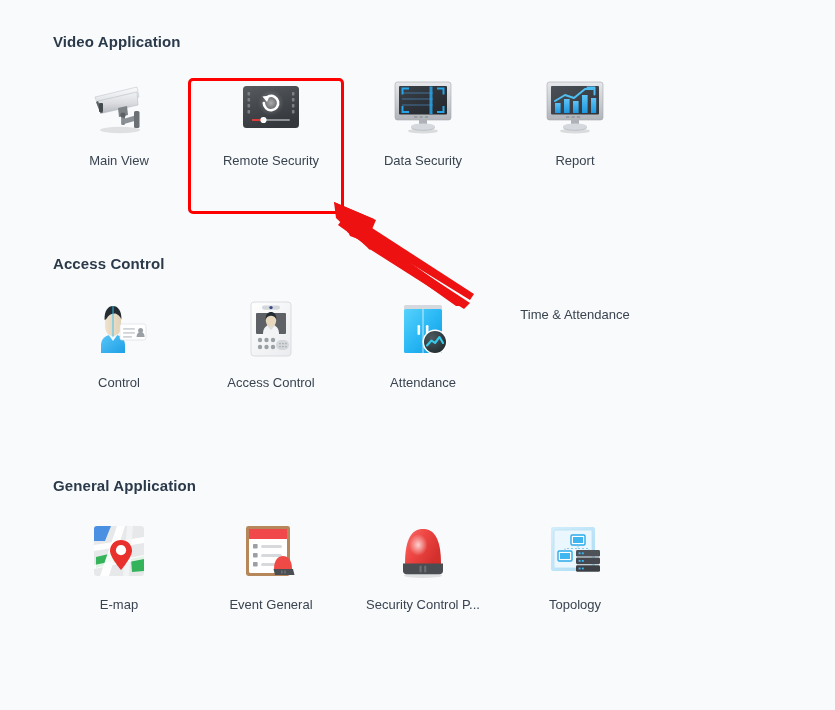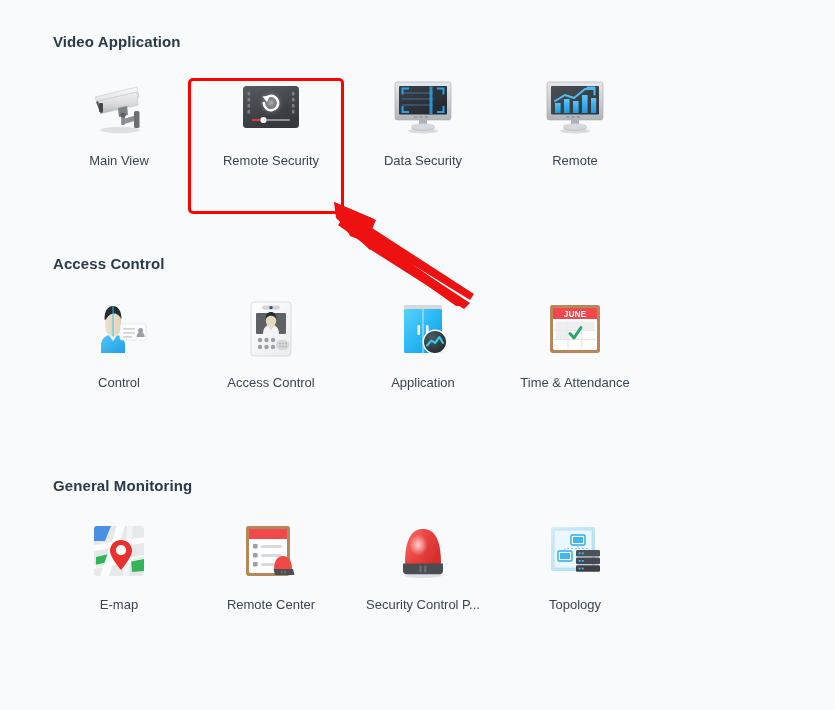--- a/index.html
+++ b/index.html
@@ -249,21 +249,21 @@
             <g fill="#8f9499">
               <rect x="23" y="41.3" width="3.4" height="1.5" rx="0.6"></rect>
               <rect x="28.4" y="41.3" width="3.4" height="1.5" rx="0.6"></rect>
               <rect x="33.8" y="41.3" width="3.4" height="1.5" rx="0.6"></rect>
             </g>
             <rect x="28" y="45" width="8" height="6" fill="#aeb2b7"></rect>
             <ellipse cx="32" cy="52.5" rx="12" ry="3.4" fill="#c3c7cc"></ellipse>
             <ellipse cx="32" cy="51.6" rx="12" ry="3.2" fill="#d5d8dc"></ellipse>
           </svg>
         </div>
-        <div class="tile-label">Remote</div>
+        <div class="tile-label">Report</div>
       </div>
 
     </div>
   </div>
 
   <div class="section" style="top:255px;">
     <div class="section-title">Access Control</div>
     <div class="tiles">
 
       <div class="tile">
@@ -359,53 +359,32 @@
             <rect x="13" y="8" width="38" height="5" rx="1.6" fill="#d5d9dd"></rect>
             <rect x="13" y="12" width="38" height="44" rx="1.6" fill="url(#mnDoor)"></rect>
             <rect x="31.2" y="12" width="1.6" height="44" fill="#ffffff" opacity="0.45"></rect>
             <rect x="26.5" y="28" width="2.6" height="10" rx="1.3" fill="#ffffff" opacity="0.95"></rect>
             <rect x="34.9" y="28" width="2.6" height="10" rx="1.3" fill="#ffffff" opacity="0.95"></rect>
             <circle cx="44" cy="45" r="12.5" fill="#ffffff"></circle>
             <circle cx="44" cy="45" r="11" fill="url(#mnLens)"></circle>
             <path d="M36 48.5 L40.5 43.5 L44 46 L48.5 40 L52 46" fill="none" stroke="#37c8e8" stroke-width="2.1" stroke-linejoin="round" stroke-linecap="round"></path>
           </svg>
         </div>
-        <div class="tile-label">Application</div>
-      </div>
-
-      <div class="tile">
-        <div class="tile-icon">
-          <svg viewBox="0 0 64 64" width="64" height="64">
-            <rect x="7" y="8" width="50" height="48" rx="2.4" fill="#b5875a"></rect>
-            <rect x="10" y="11" width="44" height="42" rx="1.4" fill="#ffffff"></rect>
-            <rect x="10" y="11" width="44" height="11" fill="#f1484c"></rect>
-            <text x="32" y="20" text-anchor="middle" font-family="'Liberation Sans', sans-serif" font-size="8.4" font-weight="bold" fill="#ffffff">JUNE</text>
-            <g fill="#eceef0">
-              <rect x="12.5" y="24.5" width="12" height="8"></rect>
-              <rect x="26" y="24.5" width="12" height="8"></rect>
-              <rect x="39.5" y="24.5" width="12" height="8"></rect>
-              <rect x="12.5" y="34" width="12" height="8"></rect>
-            </g>
-            <g stroke="#dcdfe2" stroke-width="0.9">
-              <line x1="25" y1="24" x2="25" y2="52"></line>
-              <line x1="38.8" y1="24" x2="38.8" y2="52"></line>
-              <line x1="11" y1="33.2" x2="53" y2="33.2"></line>
-              <line x1="11" y1="42.6" x2="53" y2="42.6"></line>
-            </g>
-            <path d="M27 36.5 L31 41 L38 30.5" fill="none" stroke="#2aa86a" stroke-width="3" stroke-linecap="round" stroke-linejoin="round"></path>
-          </svg>
-        </div>
+        <div class="tile-label">Attendance</div>
+      </div>
+
+      <div class="tile">
         <div class="tile-label">Time &amp; Attendance</div>
       </div>
 
     </div>
   </div>
 
   <div class="section" style="top:477px;">
-    <div class="section-title">General Monitoring</div>
+    <div class="section-title">General Application</div>
     <div class="tiles">
 
       <div class="tile">
         <div class="tile-icon">
           <svg viewBox="0 0 64 64" width="64" height="64">
             <defs>
               <clipPath id="mapClip">
                   <rect x="7" y="7" width="50" height="50" rx="3"></rect>
                 </clipPath>
             </defs>
@@ -446,21 +425,21 @@
               <rect x="22" y="44" width="21" height="3" rx="1.5"></rect>
             </g>
             <g transform="translate(44,44)">
               <path d="M -9 6 C -9 -3 -5 -7 0 -7 C 5 -7 9 -3 9 6 Z" fill="#f04a46"></path>
               <path d="M -9.5 6 L 10 6 L 11.5 12 L -8 12 Z" fill="#4a4e52"></path>
               <rect x="-2" y="7.2" width="1.7" height="3.6" rx="0.8" fill="#6a6e72"></rect>
               <rect x="1.2" y="7.2" width="1.7" height="3.6" rx="0.8" fill="#6a6e72"></rect>
             </g>
           </svg>
         </div>
-        <div class="tile-label">Remote Center</div>
+        <div class="tile-label">Event General</div>
       </div>
 
       <div class="tile">
         <div class="tile-icon">
           <svg viewBox="0 0 64 64" width="64" height="64">
             <defs>
               <linearGradient id="scDome" x1="0" y1="0" x2="1" y2="0.6">
                 <stop offset="0" stop-color="#f96f6b"></stop>
                   <stop offset="0.45" stop-color="#ef4844"></stop>
                   <stop offset="1" stop-color="#d32f2c"></stop>

